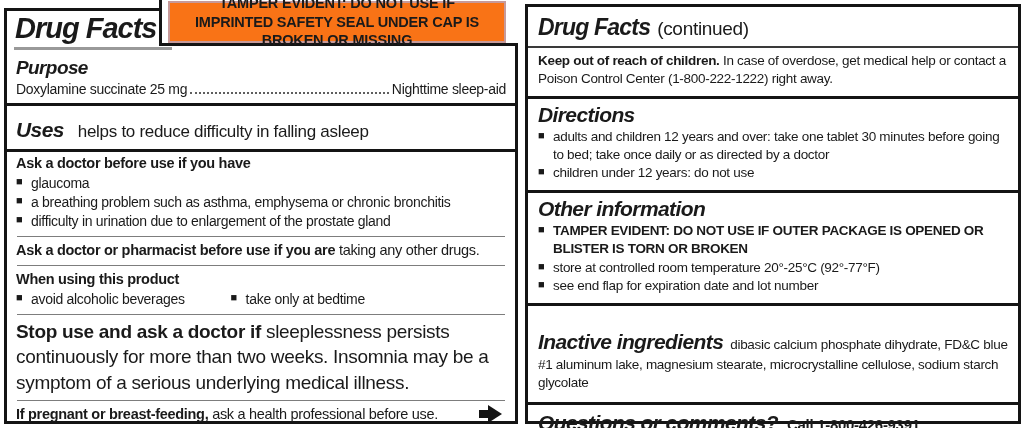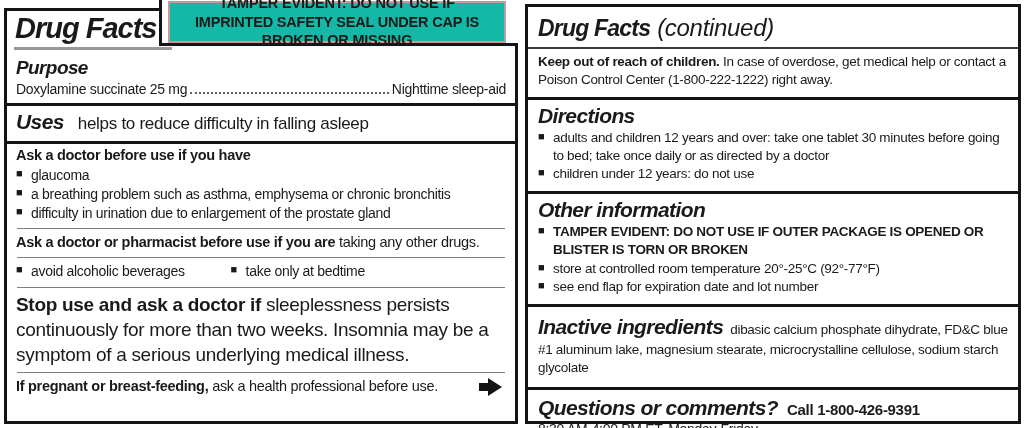--- a/index.html
+++ b/index.html
@@ -17,21 +17,21 @@
   .bline { position:absolute; background:#141414; }
   #lp-top-left   { left:0;   top:8px;   width:158px; height:3px; }
   #lp-step       { left:155px; top:0;   width:3px;  height:46px; }
   #lp-top-right  { left:155px; top:43px; width:359px; height:3px; }
   #lp-left       { left:0;   top:8px;  width:3px;  height:416px; }
   #lp-right      { left:511px; top:43px; width:3px; height:381px; }
   #lp-bottom     { left:0;   top:421px; width:514px; height:3px; }
 
   #tamper-box {
     position:absolute; left:164px; top:1px; width:338px; height:42px;
-    border:2px solid #c79a9a; background:#14b8a6;
+    border:2px solid #c79a9a; background:#f97316;
     display:flex; align-items:center; justify-content:center;
     text-align:center; font-weight:bold; font-size:14.5px; line-height:1.28;
     padding:0 10px; letter-spacing:-0.2px;
   }
 
   #left-content { left:3px; top:9px; width:508px; }
 
   #drug-facts-title {
     display:inline-block; margin:3px 0 0 7px;
     font-size:29px; font-weight:bold; font-style:italic; letter-spacing:-1px;
@@ -44,21 +44,21 @@
 
   .sec-head-row { display:flex; justify-content:space-between; align-items:baseline; }
   .h-italic { font-weight:bold; font-style:italic; letter-spacing:-0.6px; }
   .h19 { font-size:19px; }
   .h21 { font-size:21px; }
 
   #active-section { padding-top:7px; padding-bottom:6px; }
   .dotted-row { display:flex; align-items:baseline; font-size:14px; margin-top:2px; }
   .leader { flex:1; border-bottom:2px dotted #5f5f5f; margin:0 3px 3px; height:1px; }
 
-  #uses-section { display:flex; align-items:baseline; gap:14px; padding-top:4px; padding-bottom:6px; }
+  #uses-section { display:flex; align-items:baseline; gap:14px; padding-top:12px; padding-bottom:6px; }
   #uses-section .body-txt { font-size:17px; }
 
   .body-txt { font-size:14px; line-height:1.32; }
   .bold { font-weight:bold; }
 
   #warnings-section { padding-top:2px; }
   #warnings-section h2 { margin-bottom:1px; }
   .sub-head { font-size:14.5px; font-weight:bold; line-height:1.35; }
 
   ul.sq-list { list-style:none; }
@@ -79,30 +79,30 @@
   #right-panel {
     position:absolute; left:525px; top:4px; width:496px; height:420px;
     border:3px solid #141414; background:#fff;
     display:flex; flex-direction:column;
   }
   .rp-section { padding:4px 10px 6px; border-bottom:3px solid #141414; }
   .rp-section:last-child { border-bottom:none; }
 
   #rp-header { display:flex; align-items:baseline; gap:7px; padding:7px 10px 5px; border-bottom:2px solid #3a3a3a; }
   #rp-header .t1 { font-size:23px; font-weight:bold; font-style:italic; letter-spacing:-0.8px; }
-  #rp-header .t2 { font-size:24px;font-style:italic; }
+  #rp-header .t2 { font-size:19px; }
 
   .rp-section h2 { margin-bottom:1px; }
   .rp-section .body-txt { font-size:13.5px; line-height:1.34; }
   .rp-section ul.sq-list li { font-size:13.5px; line-height:1.34; }
   li.caps-bold { font-weight:bold; font-size:13px; }
 
   #keep-out { padding-bottom:8px; }
   #directions-section, #other-section { padding-bottom:8px; }
-  #inactive-section { padding-top:6px; padding-bottom:10px; }
+  #inactive-section { padding-top:22px; padding-bottom:10px; }
   #inactive-section .inline-head { font-size:21px; font-weight:bold; font-style:italic; letter-spacing:-0.6px; margin-right:7px; }
   #inactive-section p { font-size:13.5px; line-height:1.34; }
 
   #questions-section { padding-top:6px; }
   #questions-section .q-row { display:flex; align-items:baseline; gap:9px; }
   #questions-section .call { font-size:15px; font-weight:bold; }
   #questions-section .hours { font-size:14px; margin-top:1px; }
 </style>
 </head>
 <body>
@@ -162,20 +162,21 @@
       </ul>
 
       <div class="hr-thin"></div>
 
       <p class="body-txt" style="font-size:14.5px">
         <span class="bold">Ask a doctor or pharmacist before use if you are</span><span> taking any other drugs.</span>
       </p>
 
       <div class="hr-thin"></div>
 
+      <div class="sub-head">When using this product</div>
       <div class="inline-bullets">
         <span class="ib">
           <span class="marker">■</span>
           <span>avoid alcoholic beverages</span>
         </span>
         <span class="ib">
           <span class="marker">■</span>
           <span>take only at bedtime</span>
         </span>
       </div>

